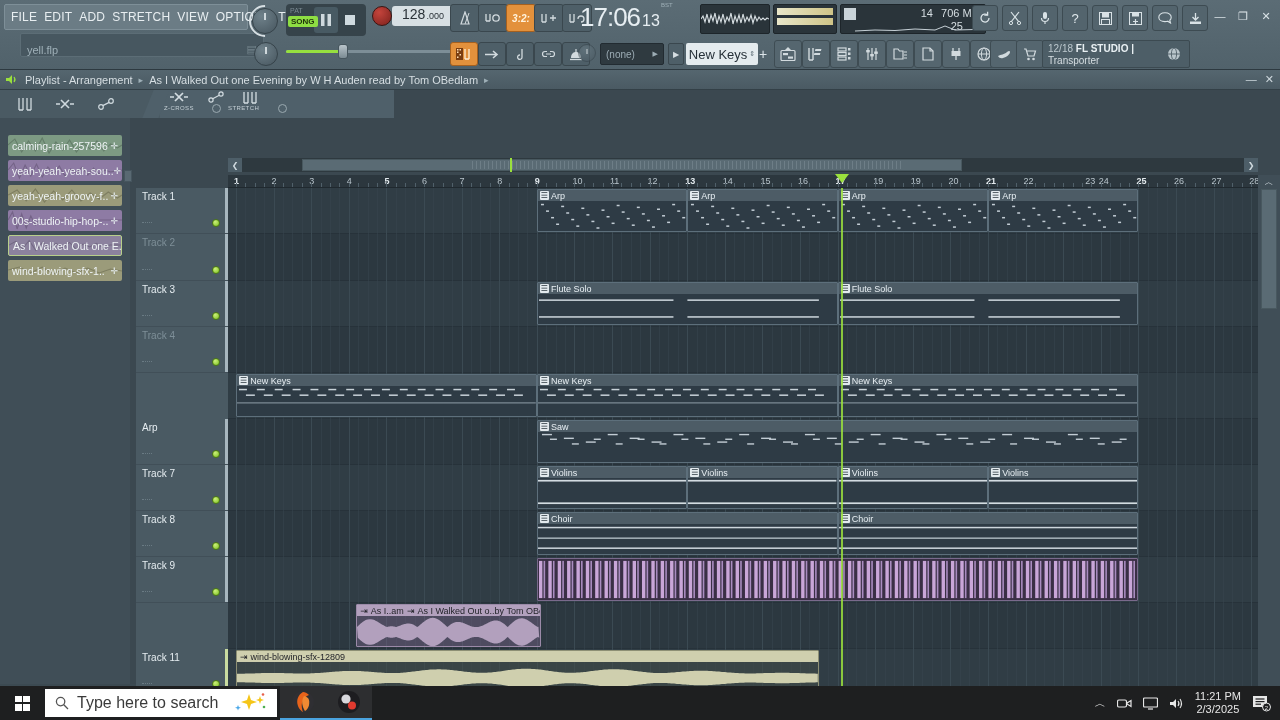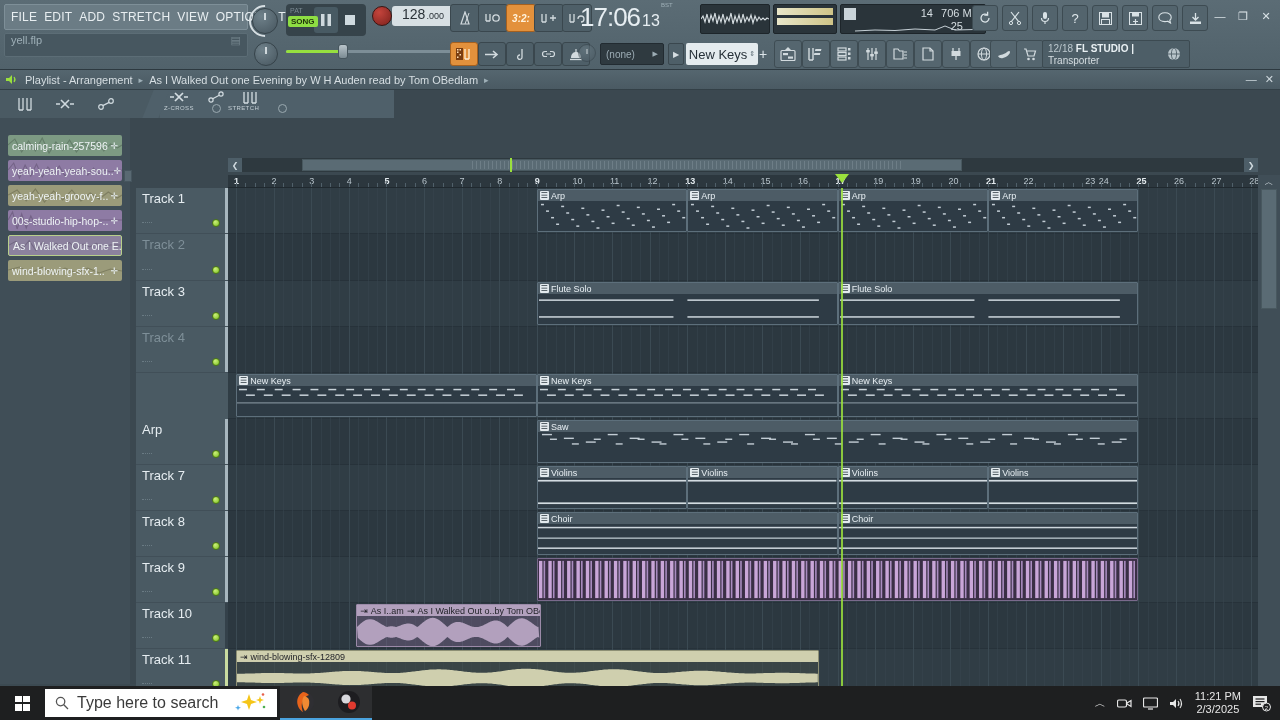--- a/index.html
+++ b/index.html
@@ -7,23 +7,23 @@
   body { font-family:"Liberation Sans", sans-serif; font-size:11px; color:#d6dee2; -webkit-font-smoothing:antialiased; }
 
   
   #app { position:relative; width:1280px; height:720px; }
   .toolbar { position:absolute; left:0; top:0; width:1280px; height:70px;
              background:linear-gradient(#5b6c75,#51626b); border-bottom:1px solid #2d3940; }
   .tb-menu { position:absolute; left:4px; top:4px; width:244px; height:26px;
              background:#6b7c85; border:1px solid #7e8f98; border-radius:2px;
              display:flex; align-items:center; gap:7px; padding:0 6px; }
   .tb-menu span { font-size:12px; color:#e8eef1; letter-spacing:.2px; }
-  .tb-filename { position:absolute; left:4px; top:33px; width:244px; height:24px;
+  .tb-filename { position:absolute; left:20px; top:33px; width:244px; height:24px;
              background:#475760; border:1px solid #5c6d76; border-radius:2px;
-             display:flex; align-items:flex-start; padding:0 6px; color:#9fb0b8; font-size:11px; }
+             display:flex; align-items:flex-end; padding:0 6px; color:#9fb0b8; font-size:11px; }
   .tb-filename .stairs { margin-left:auto; opacity:.5; }
 
   .knob { border-radius:50%; background:radial-gradient(circle at 35% 30%,#6f818a,#46555e);
           border:1px solid #36434a; position:relative; }
   .knob::after { content:''; position:absolute; left:50%; top:4px; width:2px; height:30%;
           background:#cfd8dc; transform:translateX(-50%); }
   .knob-ring { position:absolute; border-radius:50%; border:2px solid #d7dfe3; border-color:#d7dfe3 transparent transparent #d7dfe3;
           transform:rotate(-45deg); }
 
   .tb-transport { position:absolute; left:286px; top:4px; width:80px; height:32px;
@@ -127,21 +127,21 @@
       display:flex; align-items:center; padding:0 4px; font-size:10.5px; color:#eef3f5;
       overflow:hidden; white-space:nowrap; }
   .ch-item .wave { position:absolute; left:0; top:0; width:100%; height:100%; opacity:.25; }
   .ch-item .nm { position:relative; z-index:2; }
   .ch-item .pan { position:relative; z-index:2; margin-left:auto; font-size:9px; color:#e6edf0; }
   .ch-scroll { position:absolute; left:124px; top:52px; width:8px; height:12px; background:#596972;
       border:1px solid #46555e; }
 
   .trackheads { position:absolute; left:136px; top:118px; width:94px; height:548px; background:#4a5a63; }
   .th { position:absolute; left:0; width:94px; border-bottom:1px solid #414f58; }
-  .th .nm { position:absolute; left:6px; top:3px; font-size:13px; color:#e6edf1; }
+  .th .nm { position:absolute; left:6px; top:3px; font-size:10px; color:#e6edf1; }
   .th.dim .nm { color:#7e8f98; }
   .th .dots { position:absolute; left:6px; bottom:8px; width:10px; height:3px;
       border-top:1px dotted #6a7b84; }
   .th .led { position:absolute; right:10px; bottom:6px; width:8px; height:8px; border-radius:50%;
       background:radial-gradient(circle at 35% 30%,#cdf07a,#7cc022); border:1px solid #4c7a12; }
   .th .edge { position:absolute; right:0; top:0; width:5px; height:100%; background:#a8b7bf; }
 
   .ruler { position:absolute; left:228px; top:105px; width:1030px; height:13px; background:#2c373e;
       border-bottom:1px solid #20292f; }
   .ruler .bn { position:absolute; top:1px; font-size:9px; color:#b9c5cc; }
@@ -821,26 +821,20 @@
           <div class="dots"></div>
           <div class="led"></div>
           <div class="edge" style="background:#a8b7bf"></div>
         </div>
         <div class="th" style="top: 369px; height: 46px;">
           <div class="nm">Track 9</div>
           <div class="dots"></div>
           <div class="led"></div>
           <div class="edge" style="background:#a8b7bf"></div>
         </div>
-        <div class="th" style="top: 415px; height: 46px;">
-          <div class="nm">Track 10</div>
-          <div class="dots"></div>
-          <div class="led"></div>
-          <div class="edge" style="background:#34414a"></div>
-        </div>
         <div class="th" style="top: 461px; height: 46px;">
           <div class="nm">Track 11</div>
           <div class="dots"></div>
           <div class="led"></div>
           <div class="edge" style="background:#c9dba0"></div>
         </div>
         <div class="th dim" style="top: 507px; height: 14px;">
           <div class="nm">Track 12</div>
           <div class="led"></div>
         </div>

